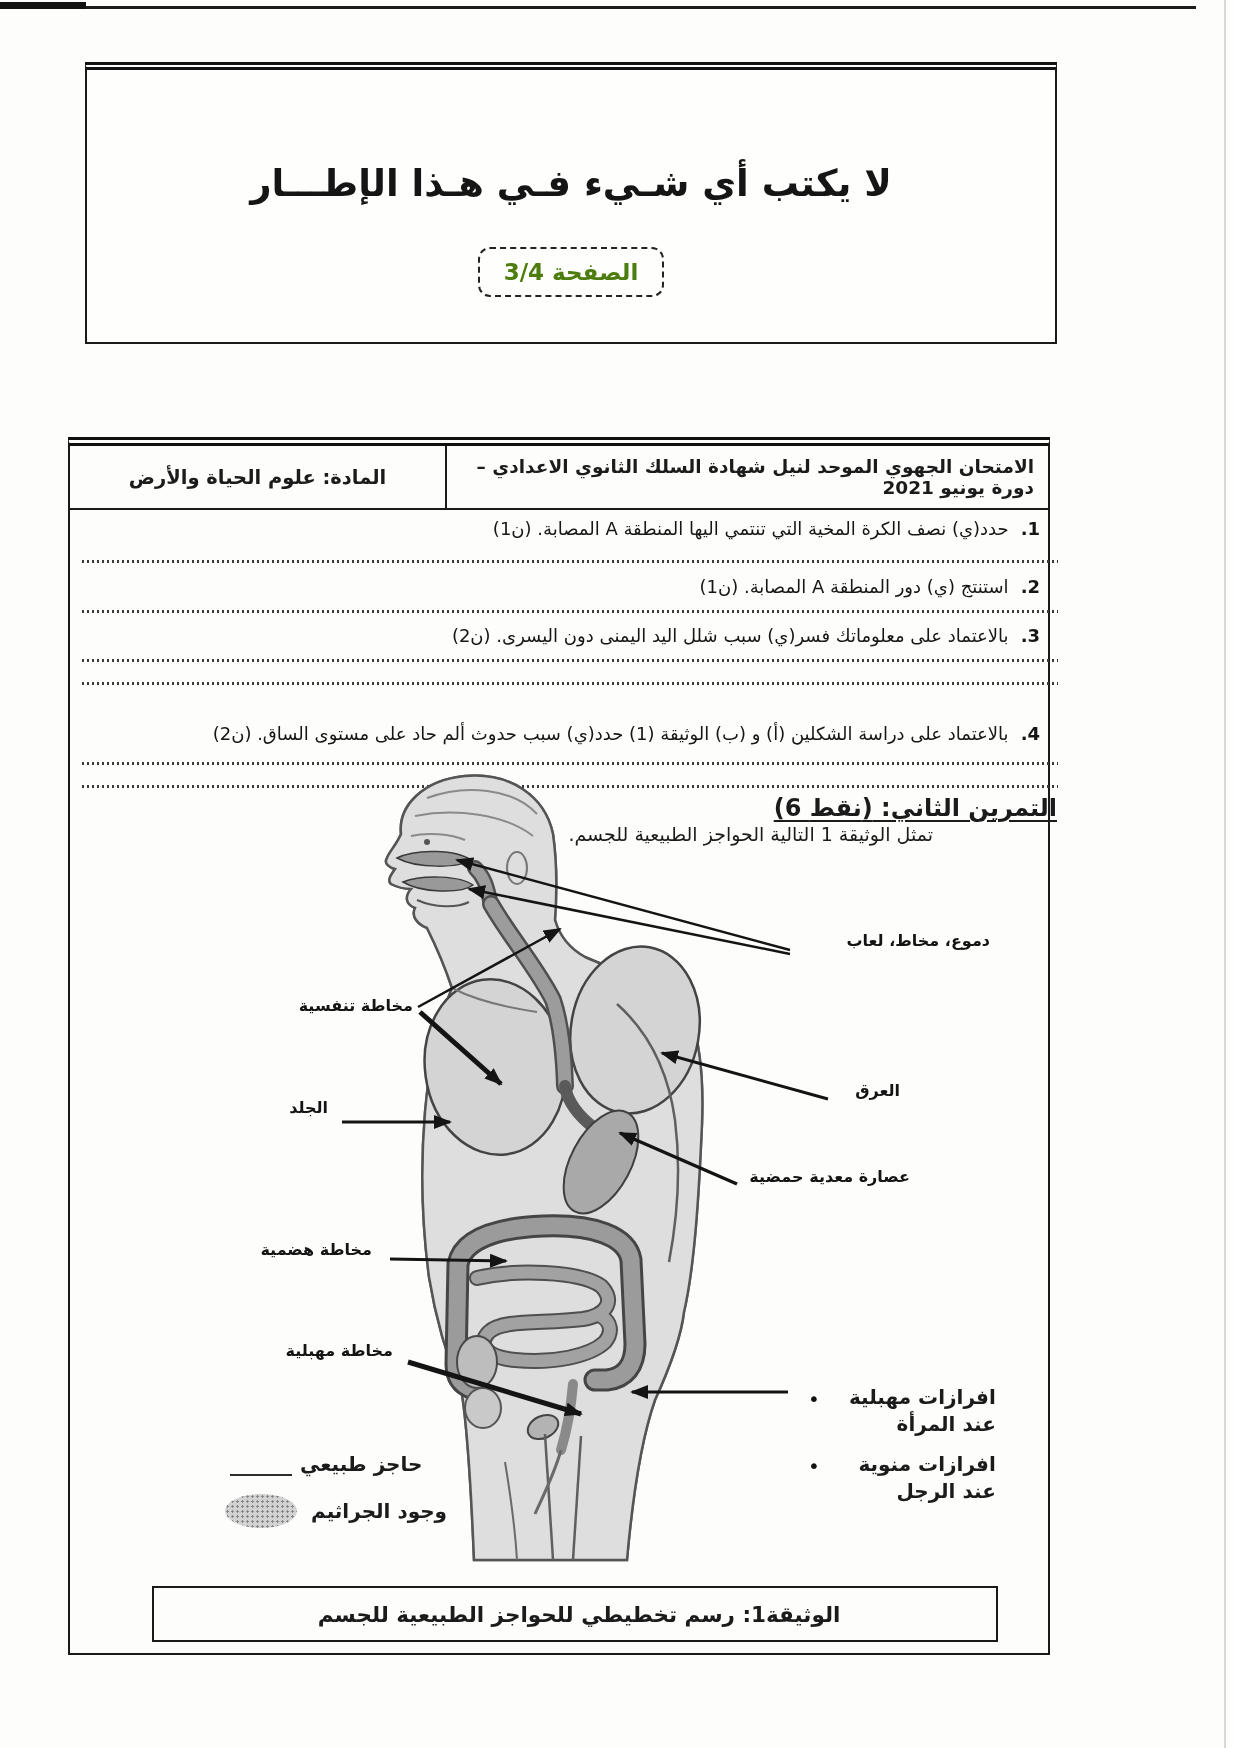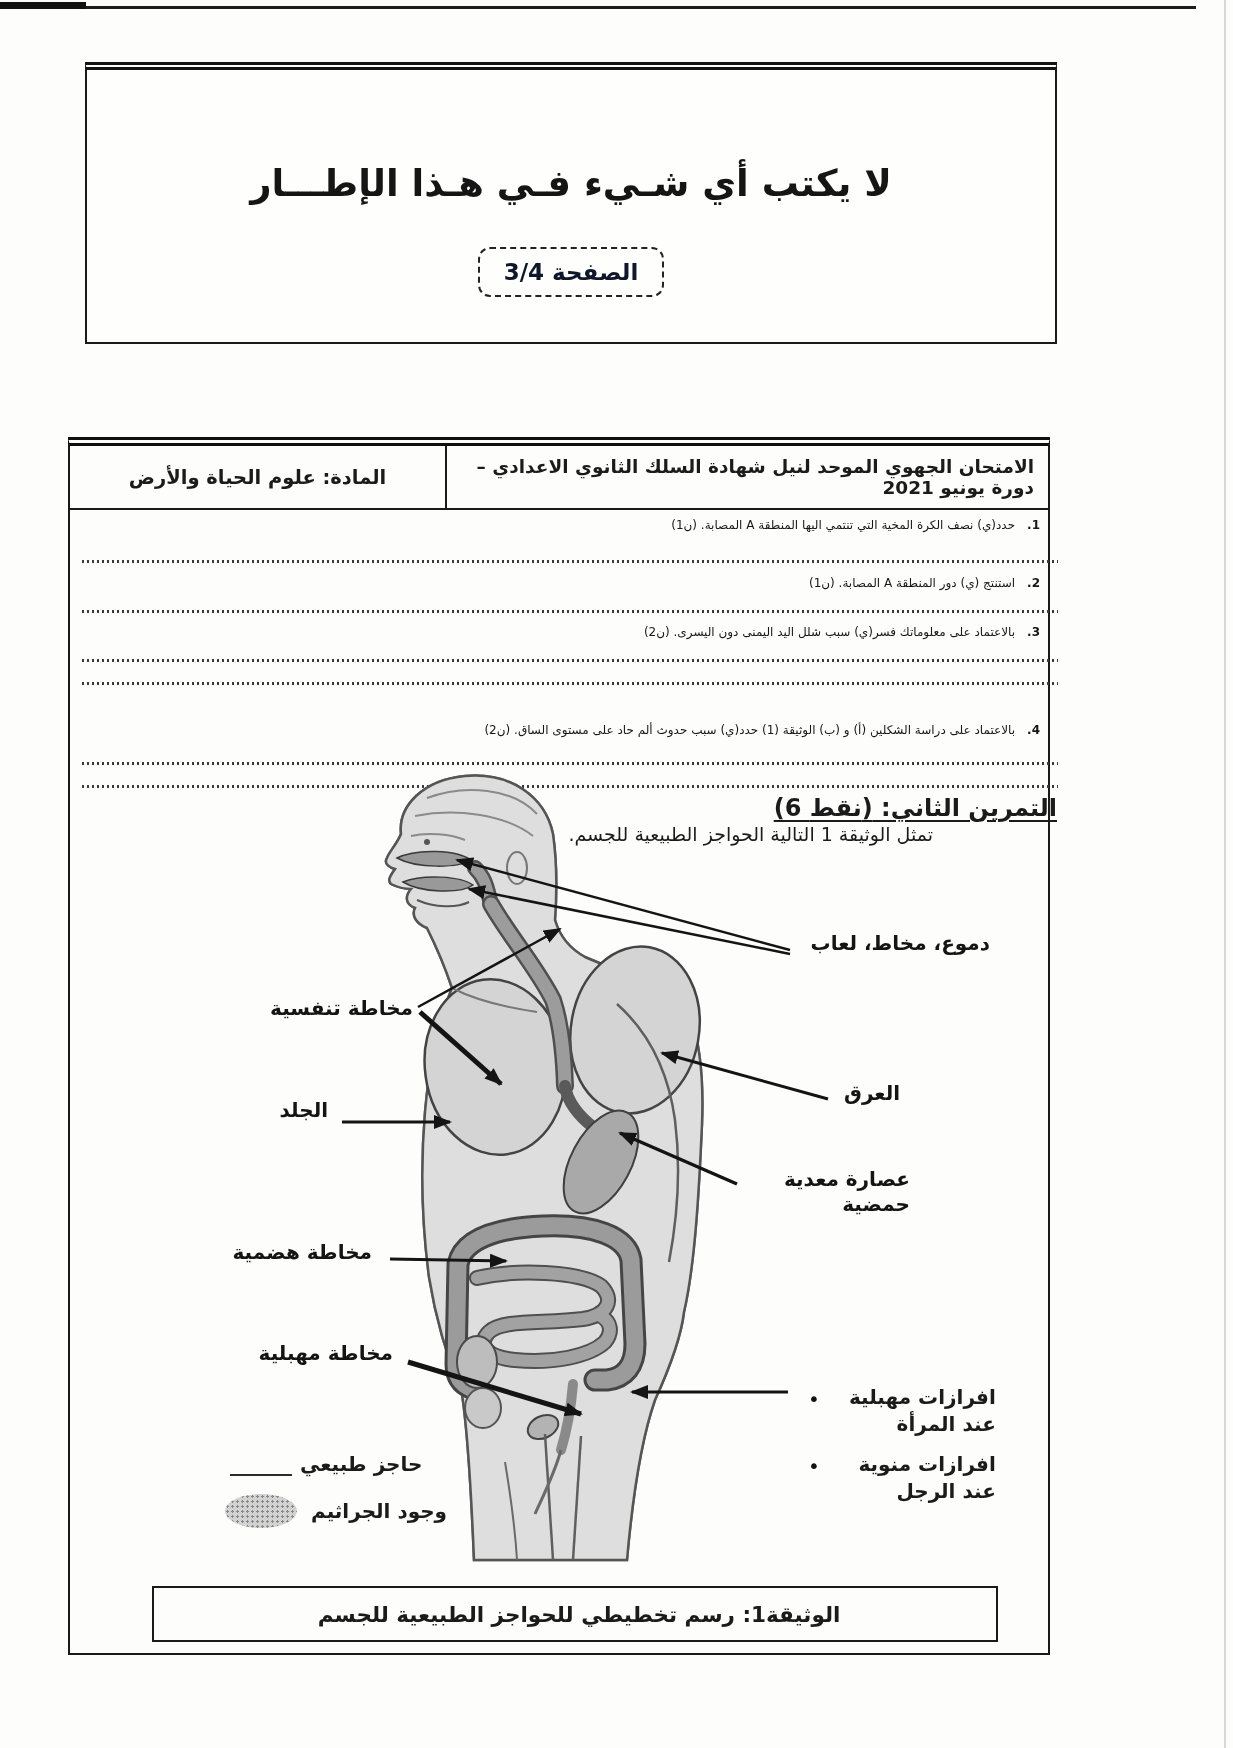--- a/index.html
+++ b/index.html
@@ -20,21 +20,21 @@
     border:2px solid #1a1a1a; border-top:8px double #141414; background:#fefefc;
   }
   .notice {
     margin-top:92px; text-align:center; direction:rtl;
     font-size:37px; font-weight:bold; letter-spacing:.5px; color:#151515;
   }
   .badge-wrap { text-align:center; margin-top:42px; }
   .page-badge {
     display:inline-block; direction:rtl;
     border:2.5px dashed #222; border-radius:12px;
-    padding:10px 24px; font-size:23px; font-weight:bold; color:#0f172a;
+    padding:10px 24px; font-size:23px; font-weight:bold; color:#4d7c0f;
   }
 
   
   .main-frame {
     position:absolute; left:68px; top:437px; width:982px; height:1218px;
     border:2.5px solid #1a1a1a; border-top:9px double #101010; background:transparent;
   }
   .hdr { display:flex; height:64px; border-bottom:2.5px solid #1a1a1a; }
   .hdr-subject {
     flex:0 0 377px; border-right:2.5px solid #1a1a1a;
@@ -42,39 +42,39 @@
     direction:rtl; font-weight:bold; font-size:19.5px;
   }
   .hdr-title {
     flex:1; display:flex; align-items:center; direction:rtl;
     padding:0 14px; font-weight:bold; font-size:18.5px; text-align:right;
   }
 
   
   .qrow {
     position:absolute; right:193px; left:100px;
-    direction:rtl; font-size:12px; line-height:1.35; color:#161616;
+    direction:rtl; font-size:18px; line-height:1.35; color:#161616;
   }
   .qrow .qnum { font-weight:bold; margin-inline-end:12px; }
   .intro-row { right:186px; }
   .dots {
     position:absolute; left:82px; width:976px; height:2.6px;
     background-image:repeating-linear-gradient(90deg,#3a3a3a 0 2.2px, transparent 2.2px 5px);
   }
   .ex2-heading {
     position:absolute; right:176px; direction:rtl; font-size:24px; font-weight:bold;
     text-decoration:underline; text-underline-offset:4px;
   }
   .ex2-intro { position:absolute; right:300px; direction:rtl; font-size:19px; }
 
   
   .diagram-svg { position:absolute; left:165px; top:772px; width:800px; height:800px; }
   .dlabel {
     position:absolute; direction:rtl; text-align:right;
-    font-size:20px; font-weight:bold; color:#141414; line-height:1.25;
+    font-size:16px; font-weight:bold; color:#141414; line-height:1.25;
   }
   .secretions { position:absolute; left:808px; top:1384px; width:202px; }
   .sec-item { display:flex; direction:ltr; gap:12px; margin-bottom:13px; align-items:flex-start; }
   .sec-bullet { font-size:20px; line-height:1.3; color:#111; padding-top:2px; }
   .sec-text { direction:rtl; text-align:right; width:164px; font-size:20px; font-weight:bold; line-height:1.35; }
 
   .legend-row { position:absolute; display:flex; direction:ltr; align-items:center; }
   .legend-line-symbol { width:62px; height:0; border-top:2.5px solid #2c2c2c; }
   .legend-ellipse-symbol {
     width:72px; height:34px; border-radius:50%;

